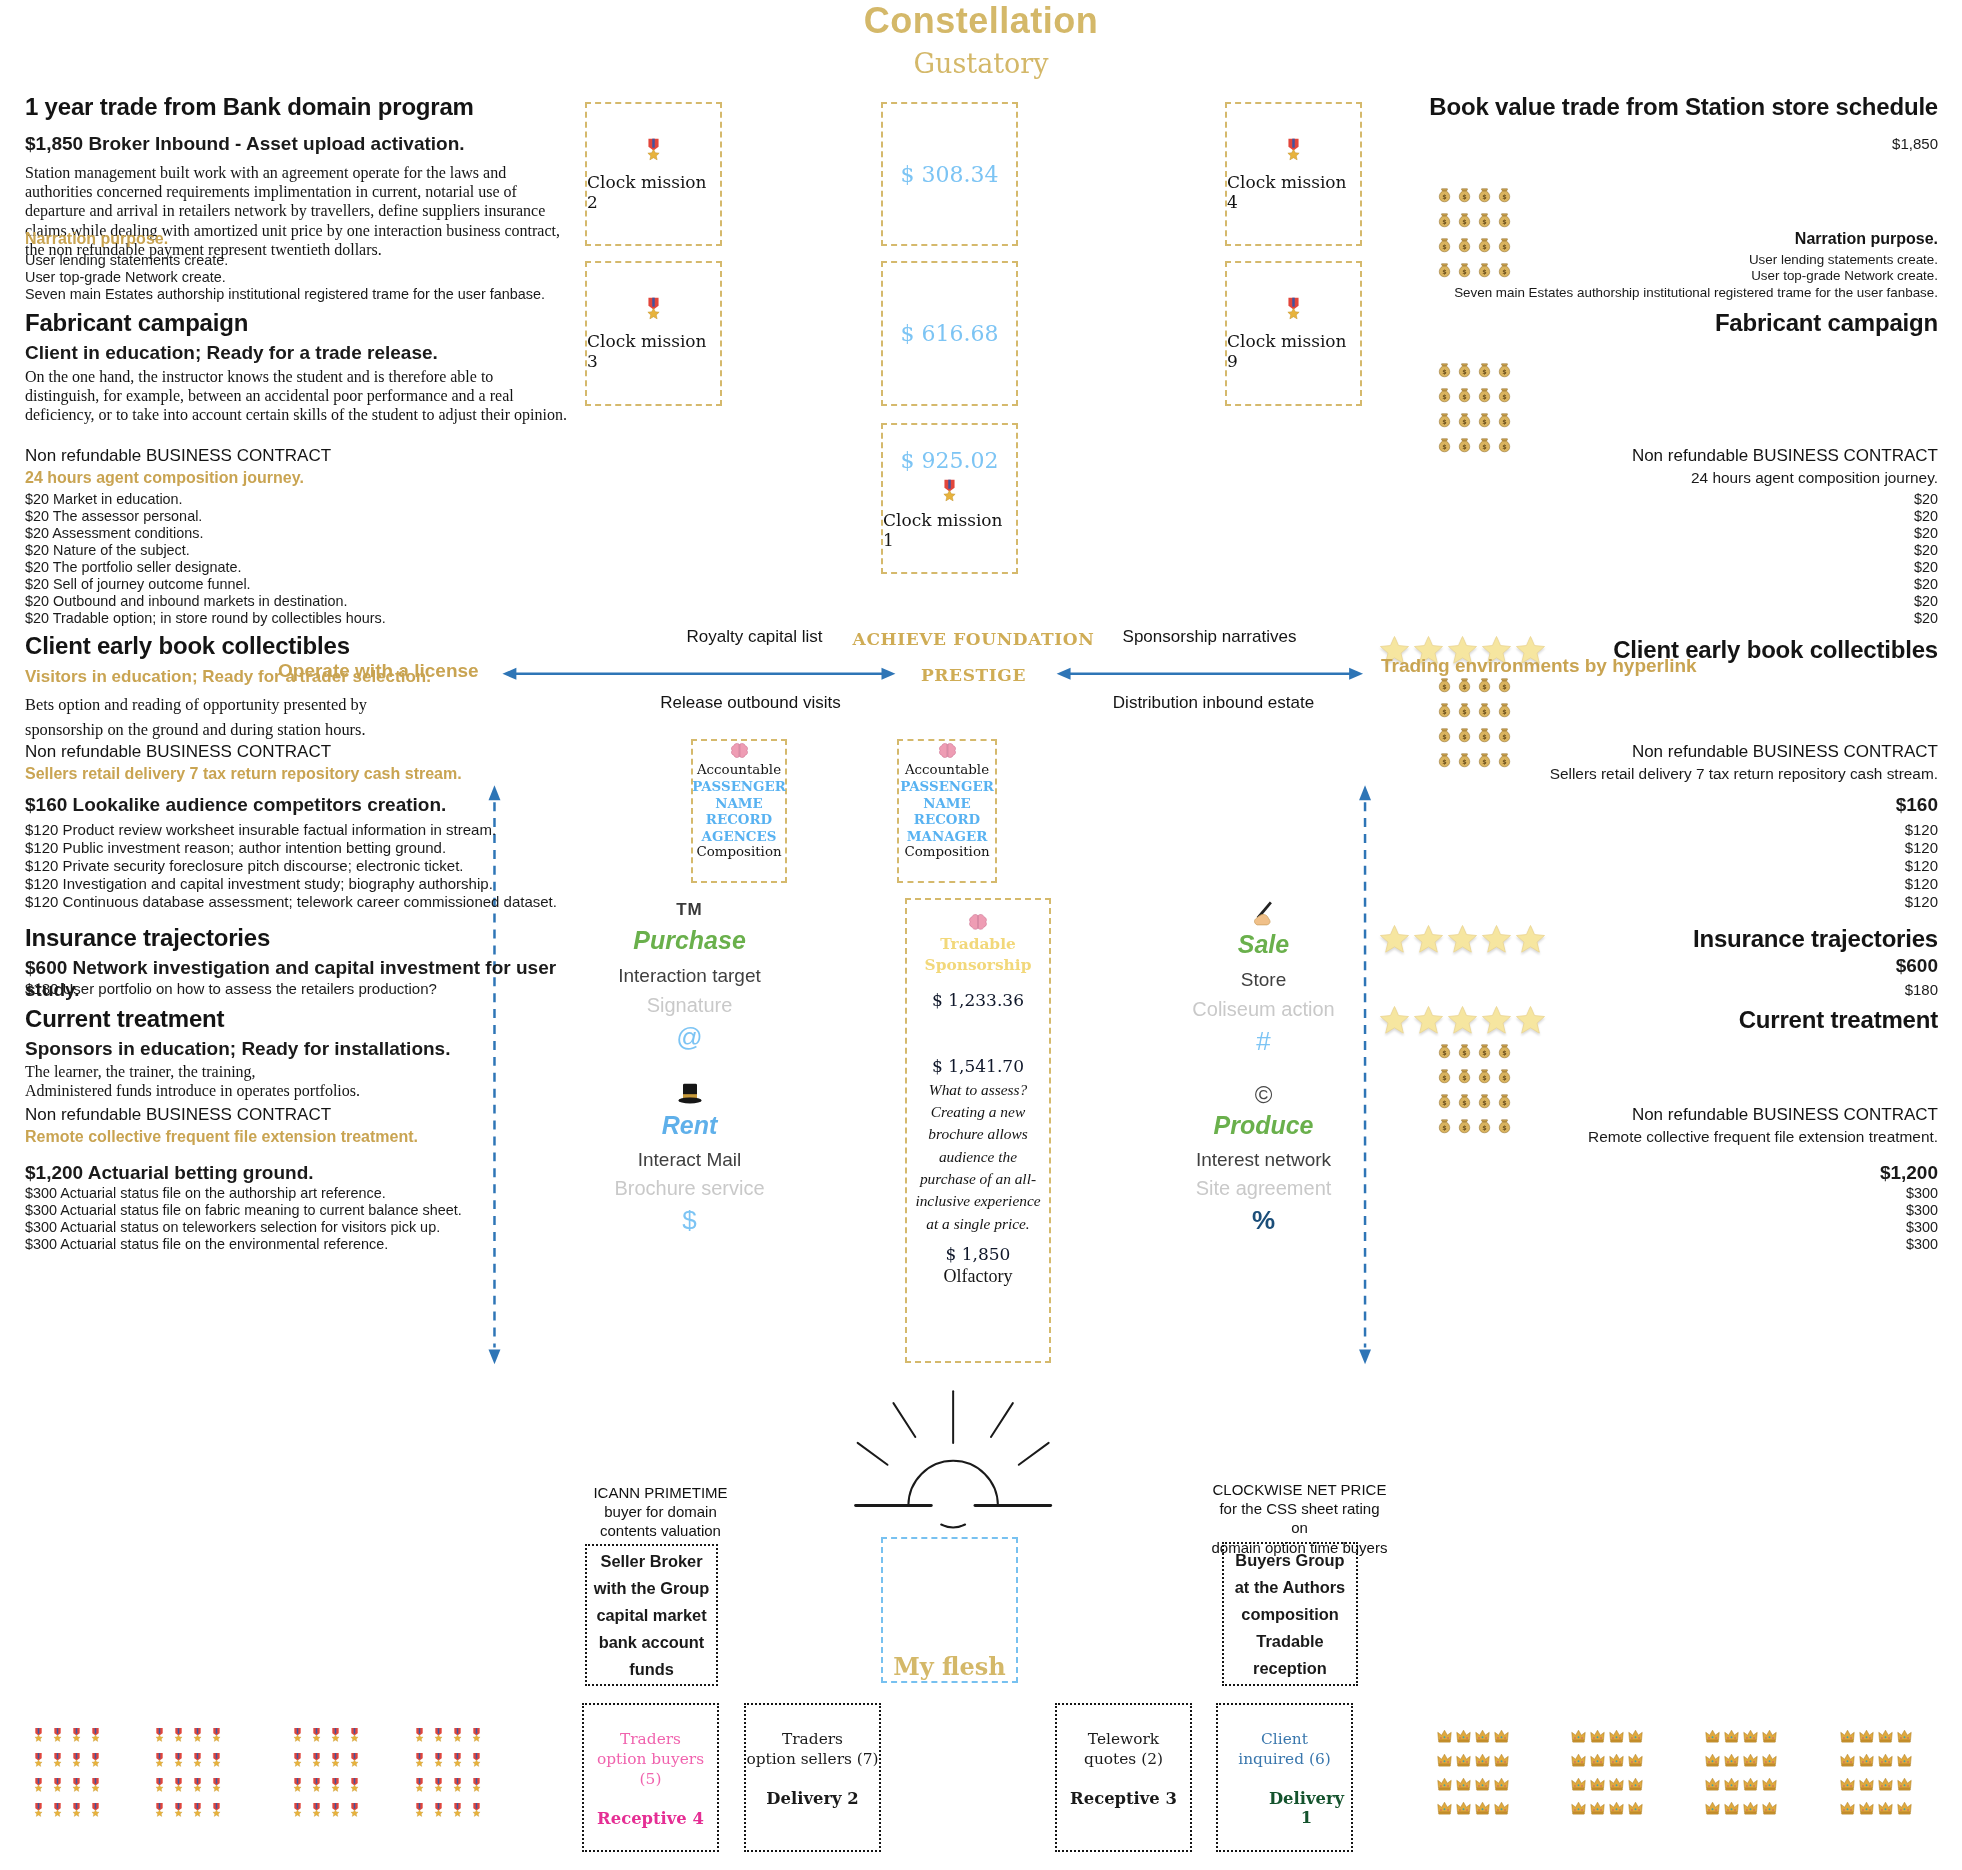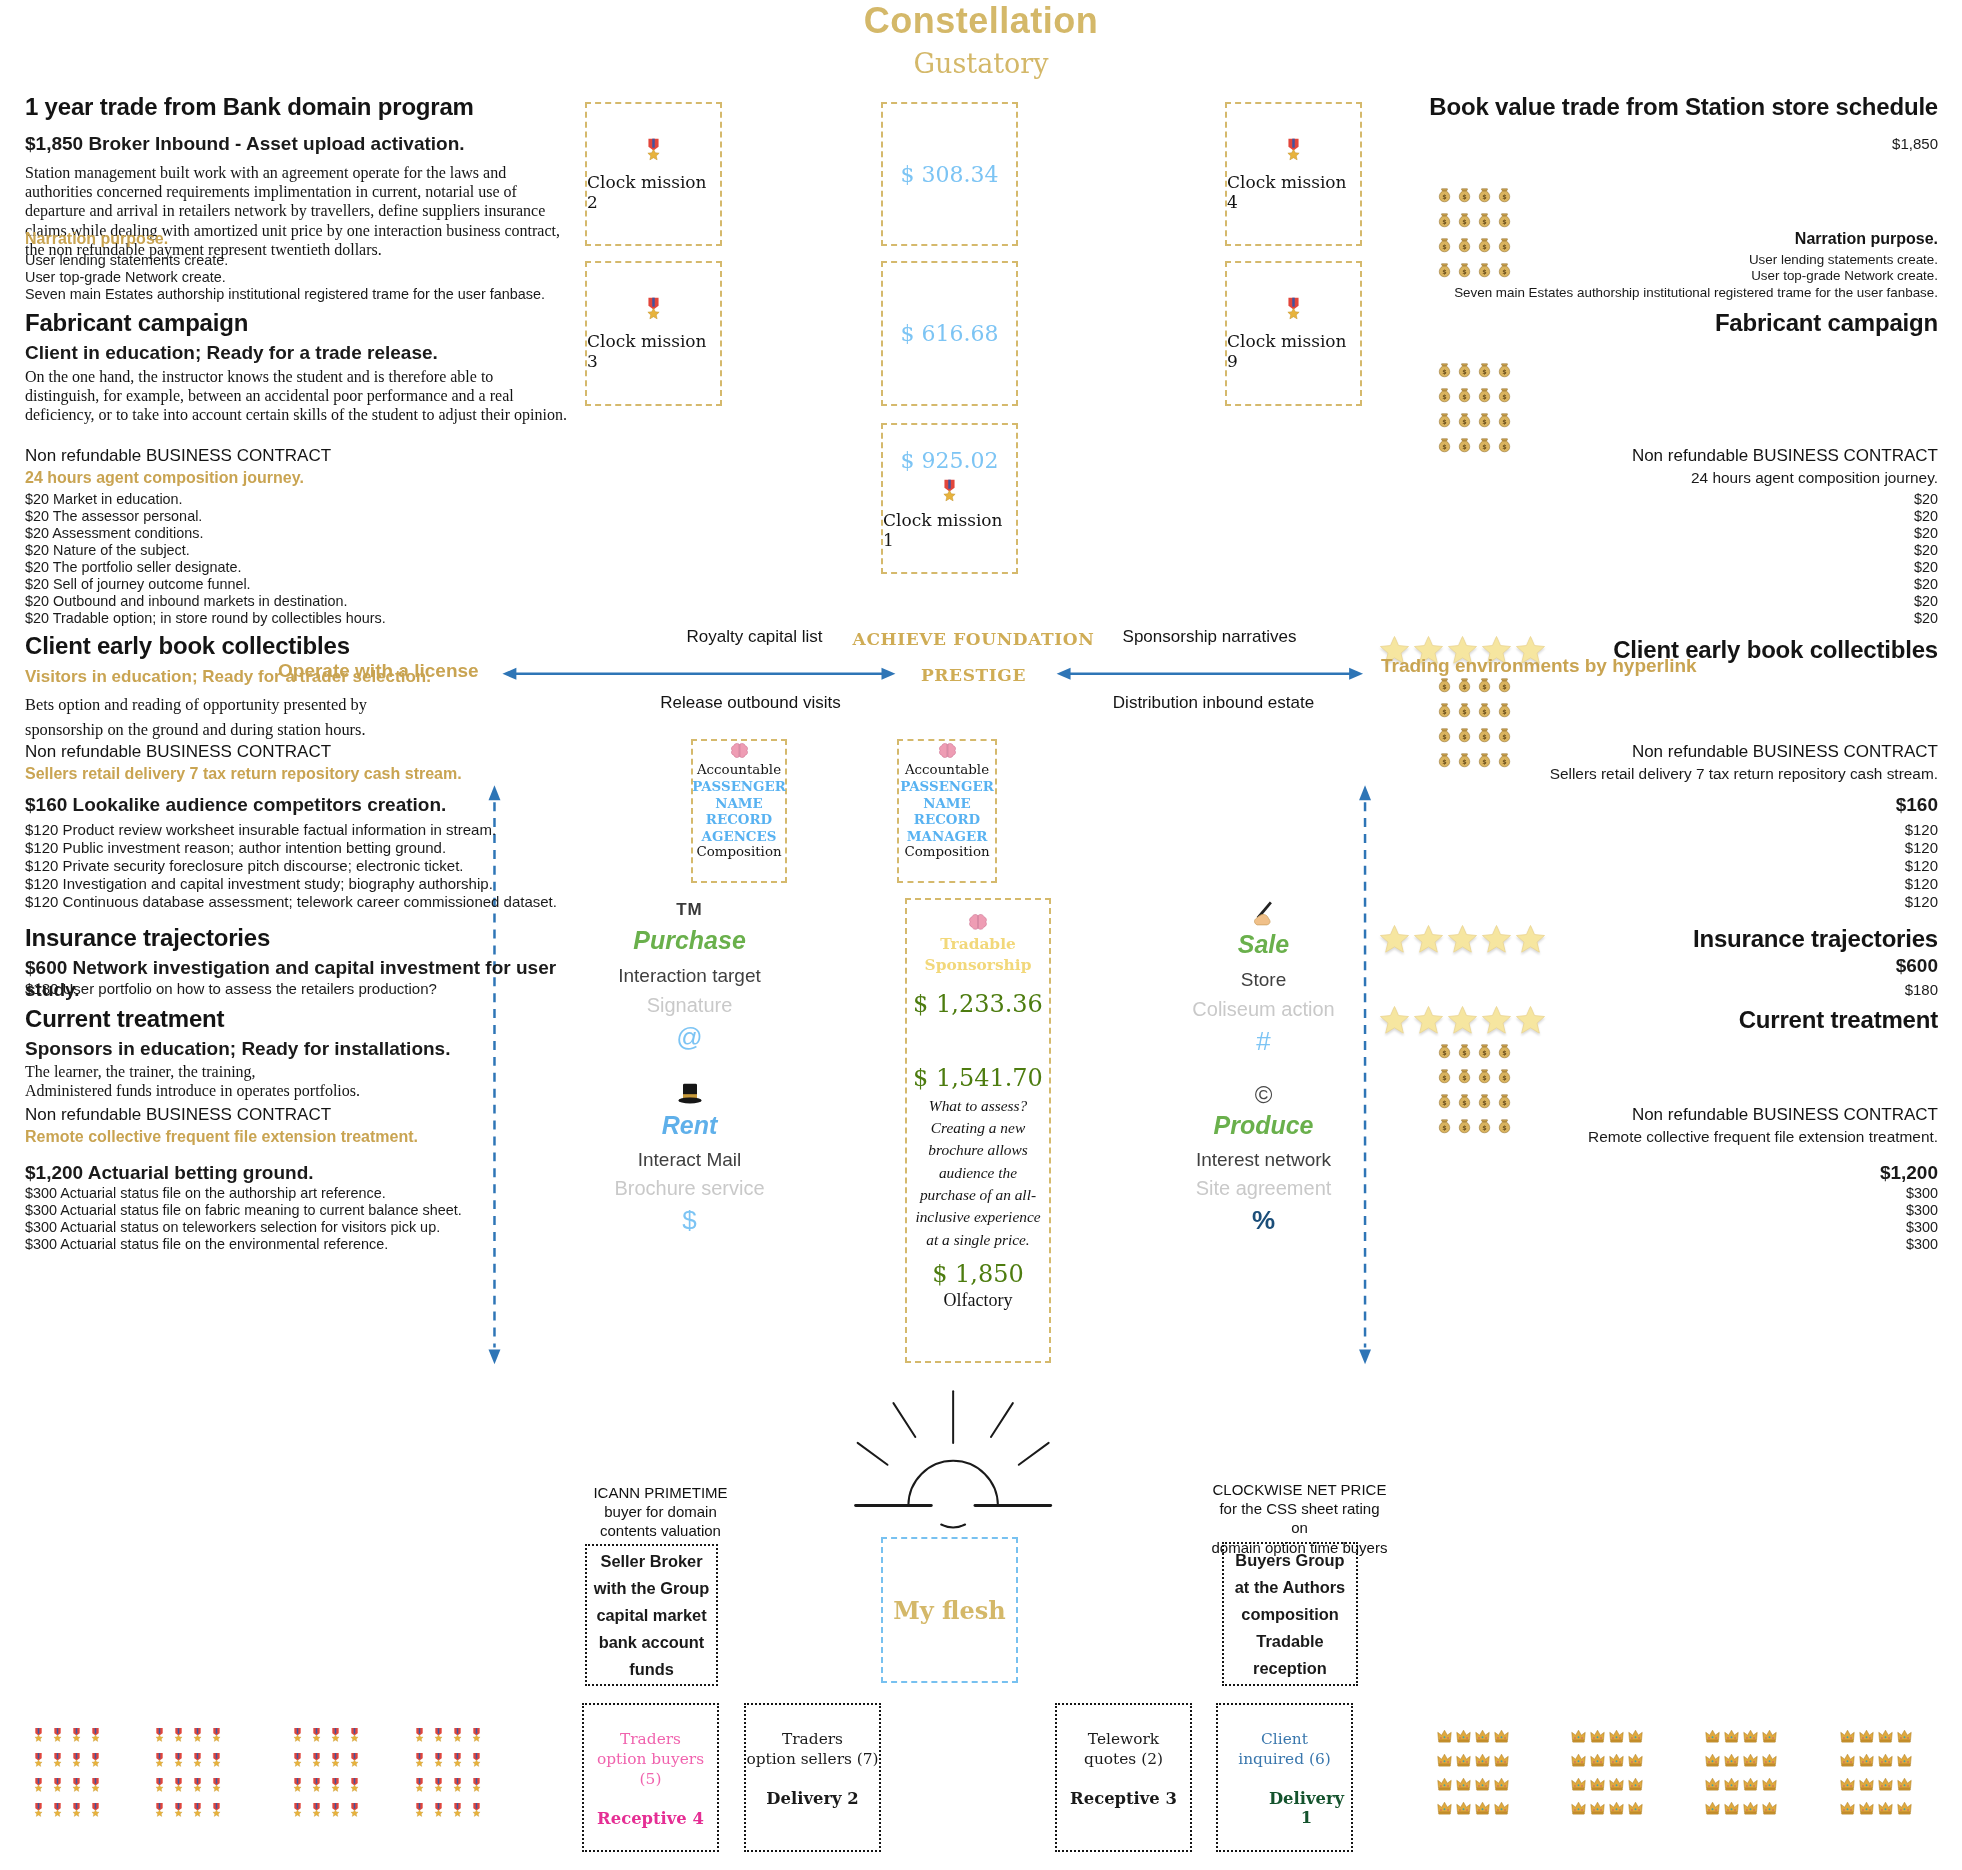--- a/index.html
+++ b/index.html
@@ -34,42 +34,42 @@
   .verb{font-size:25px;font-style:italic;font-weight:600;}
   .green{color:#6ab04c;}
   .rentblue{color:#5fb0ea;}
   .midl1{font-size:19px;color:#3f3f3f;}
   .midl2{font-size:20px;color:#c9c9c9;}
   .symblue{font-size:26px;color:#7cc4f4;}
   .symnavy{font-size:26px;font-weight:600;color:#1b4e79;}
   .copy{font-size:24px;color:#4a4a4a;}
   .merch{display:flex;flex-direction:column;align-items:center;text-align:center;padding-top:12px;}
   .merch .gt{font-family:"DejaVu Serif",serif;font-size:15.4px;font-weight:bold;color:#f2d87a;line-height:1.35;}
-  .merch .amt{font-family:"DejaVu Serif",serif;font-size:24px;color:#4d7c0f;}
+  .merch .amt{font-family:"DejaVu Serif",serif;font-size:17px;color:#0f172a;}
   .merch .body{font-family:"Liberation Serif",serif;font-size:15.4px;line-height:1.45;color:#141414;font-style:italic;}
   .merch .foot{font-family:"Liberation Serif",serif;font-size:18px;color:#141414;}
   .grid{display:grid;}
   .bag-grid{gap:8px 3px;}
   .bag-grid .gico{width:17px;height:17px;}
   .medal-grid{gap:8px 2px;}
   .medal-grid .gico{width:17px;height:17px;}
   .crown-grid{gap:7px 2px;}
   .crown-grid .gico{width:17px;height:17px;}
   .star-row{gap:0 1px;}
   .star-row .gico{width:33px;height:33px;filter:drop-shadow(0 2px 1px rgba(0,0,0,0.15));}
   .titlerow{display:flex;align-items:center;justify-content:space-between;}
   .boxtext{display:flex;flex-direction:column;align-items:center;justify-content:center;height:100%;
            font-size:16.4px;font-weight:600;line-height:27px;text-align:center;}
   .notebox{font-size:15px;line-height:1.28;color:#111;text-align:center;}
   .bbox{display:flex;flex-direction:column;align-items:center;text-align:center;padding-top:24px;}
   .bbox .l{font-family:"DejaVu Serif",serif;font-size:15.4px;line-height:20px;}
   .bbox .lab{font-family:"DejaVu Serif",serif;font-size:16.4px;font-weight:bold;margin-top:20px;}
   .pinktxt{color:#f063ae;} .pinklab{color:#e52e94;}
   .blutxt{color:#3a77ad;} .blulab{color:#14532d;margin-left:44px;}
-  .myflesh{display:flex;align-items:center;justify-content:center;
+  .myflesh{display:flex;align-items:flex-end;justify-content:center;
            font-family:"DejaVu Serif",serif;font-size:24px;font-weight:bold;color:#d4b869;}
   .pagetitle{font-size:36px;font-weight:800;color:#d4b869;letter-spacing:0.5px;}
   .pagesub{font-family:"DejaVu Serif",serif;font-size:27px;color:#d4b869;}
   .ic{display:inline-block;}
 </style>
 </head>
 <body>
 
 <svg width="0" height="0" style="position:absolute" aria-hidden="true">
   <defs>

